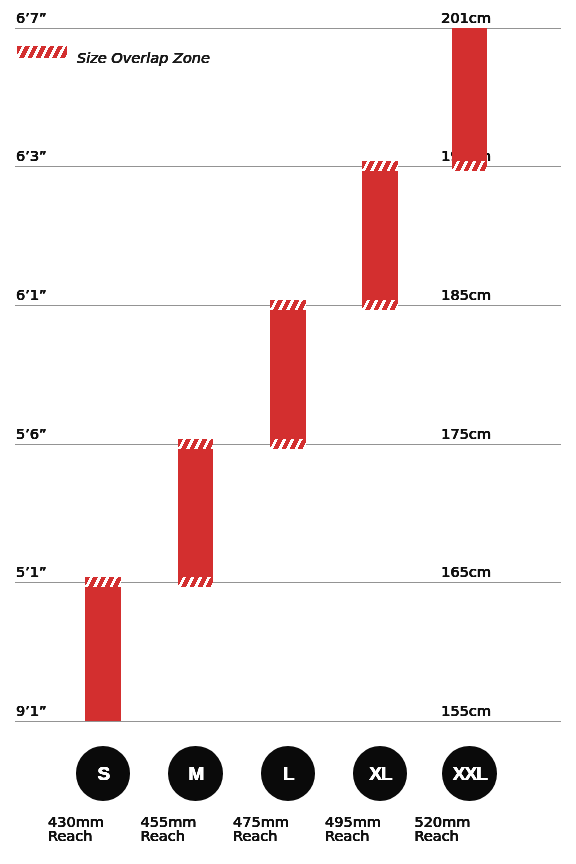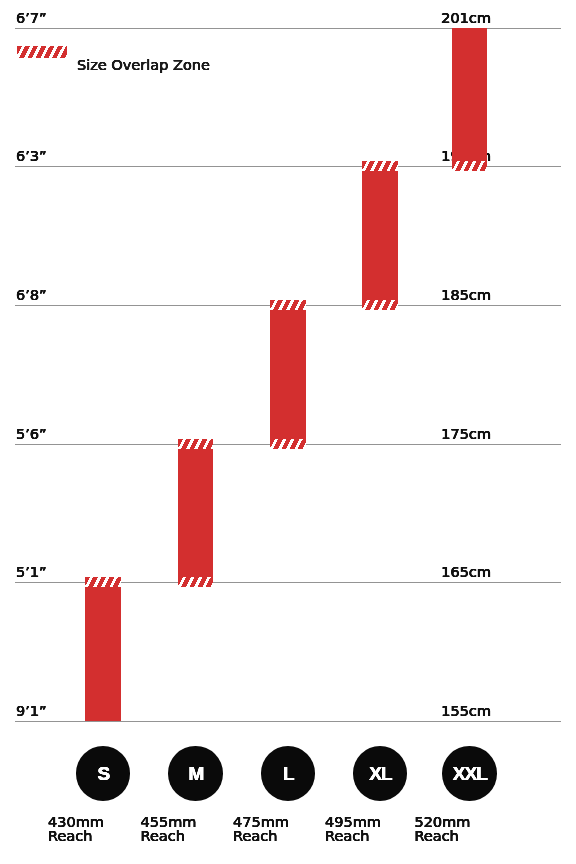--- a/index.html
+++ b/index.html
@@ -25,23 +25,23 @@
 
   
   .bar{position:absolute;width:35.6px;background:#D32F2F;}
   .hatch{position:absolute;width:35.6px;height:10px;
      background:repeating-linear-gradient(117deg,#D32F2F 0 4.3px,#ffffff 4.3px 7.3px);}
 
   
   .legend{position:absolute;left:0;top:0;}
   .legend-swatch{position:absolute;left:17px;top:45.5px;width:50px;height:12px;
      background:repeating-linear-gradient(117deg,#D32F2F 0 4.3px,#ffffff 4.3px 7.3px);}
-  .legend-text{position:absolute;left:77px;top:58px;font-size:14.5px;color:#1a1a1a;
+  .legend-text{position:absolute;left:77px;top:51px;font-size:14.5px;color:#1a1a1a;
      line-height:1;white-space:nowrap;transform:translateZ(0);
-     text-shadow:0.3px 0 0 #1a1a1a,-0.3px 0 0 #1a1a1a,0 0.3px 0 #1a1a1a,0 -0.3px 0 #1a1a1a;}
+     text-shadow:0.3px 0 0 #1a1a1a,-0.3px 0 0 #1a1a1a,0 0.3px 0 #1a1a1a,0 -0.3px 0 #1a1a1a;font-style:italic;}
 
   
   .sizes{position:absolute;left:0;top:0;width:576px;height:864px;}
   .size-col{position:absolute;top:746.3px;width:54.6px;}
   .size-circle{position:relative;width:54.6px;height:54.6px;border-radius:50%;
      background:#0a0a0a;color:#ffffff;display:flex;align-items:center;justify-content:center;
      font-family:"Liberation Sans",sans-serif;font-size:19px;font-weight:bold;line-height:1;
      transform:translateZ(0);}
   .badge-letter{display:block;letter-spacing:-0.9px;padding-left:0.9px;transform:translateZ(0);
      text-shadow:0.3px 0 0 #ffffff,-0.3px 0 0 #ffffff,0 0.3px 0 #ffffff,0 -0.3px 0 #ffffff;}
@@ -74,21 +74,21 @@
     </div>
 
     <div class="grid-row r1">
       <div class="gridline"></div>
       <div class="axis-label left">6’3”</div>
       <div class="axis-label right">193cm</div>
     </div>
 
     <div class="grid-row r2">
       <div class="gridline"></div>
-      <div class="axis-label left">6’8”</div>
+      <div class="axis-label left">6’1”</div>
       <div class="axis-label right">185cm</div>
     </div>
 
     <div class="grid-row r3">
       <div class="gridline"></div>
       <div class="axis-label left">5’6”</div>
       <div class="axis-label right">175cm</div>
     </div>
 
     <div class="grid-row r4">

